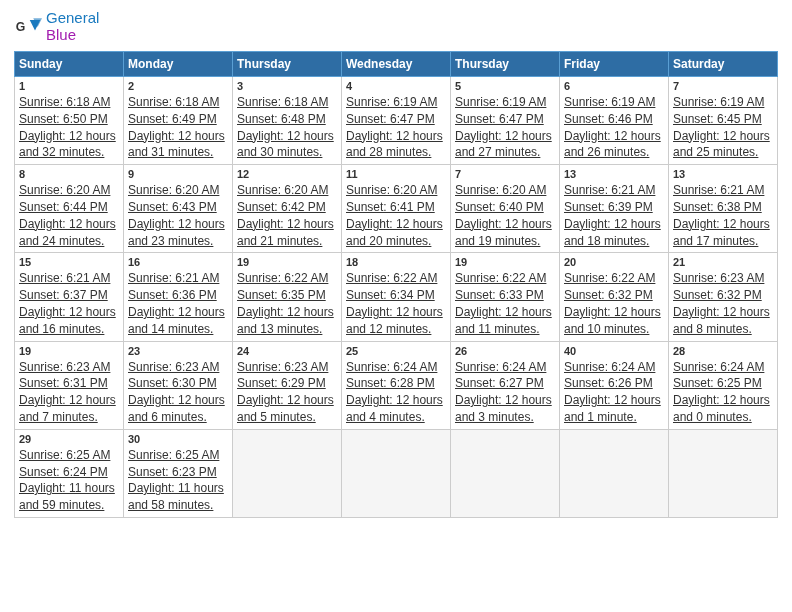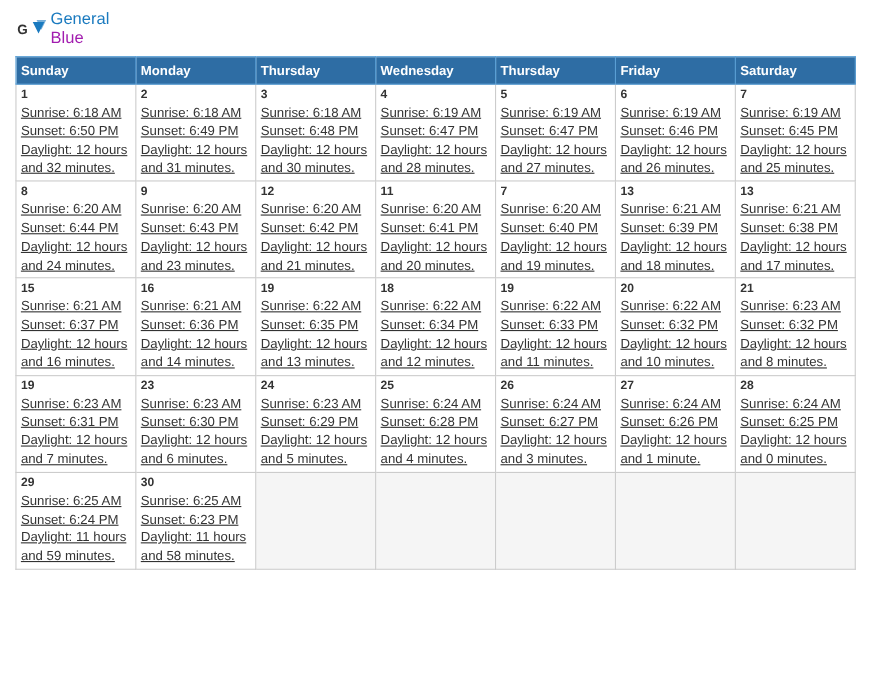--- a/index.html
+++ b/index.html
@@ -334,21 +334,21 @@
       </td>
           <td>
         <span class="day-num">26</span>
         <div class="day-info">
           Sunrise: 6:24 AM<br>
           Sunset: 6:27 PM<br>
           Daylight: 12 hours and 3 minutes.
         </div>
       </td>
           <td>
-        <span class="day-num">27</span>
+        <span class="day-num">40</span>
         <div class="day-info">
           Sunrise: 6:24 AM<br>
           Sunset: 6:26 PM<br>
           Daylight: 12 hours and 1 minute.
         </div>
       </td>
           <td>
         <span class="day-num">28</span>
         <div class="day-info">
           Sunrise: 6:24 AM<br>

